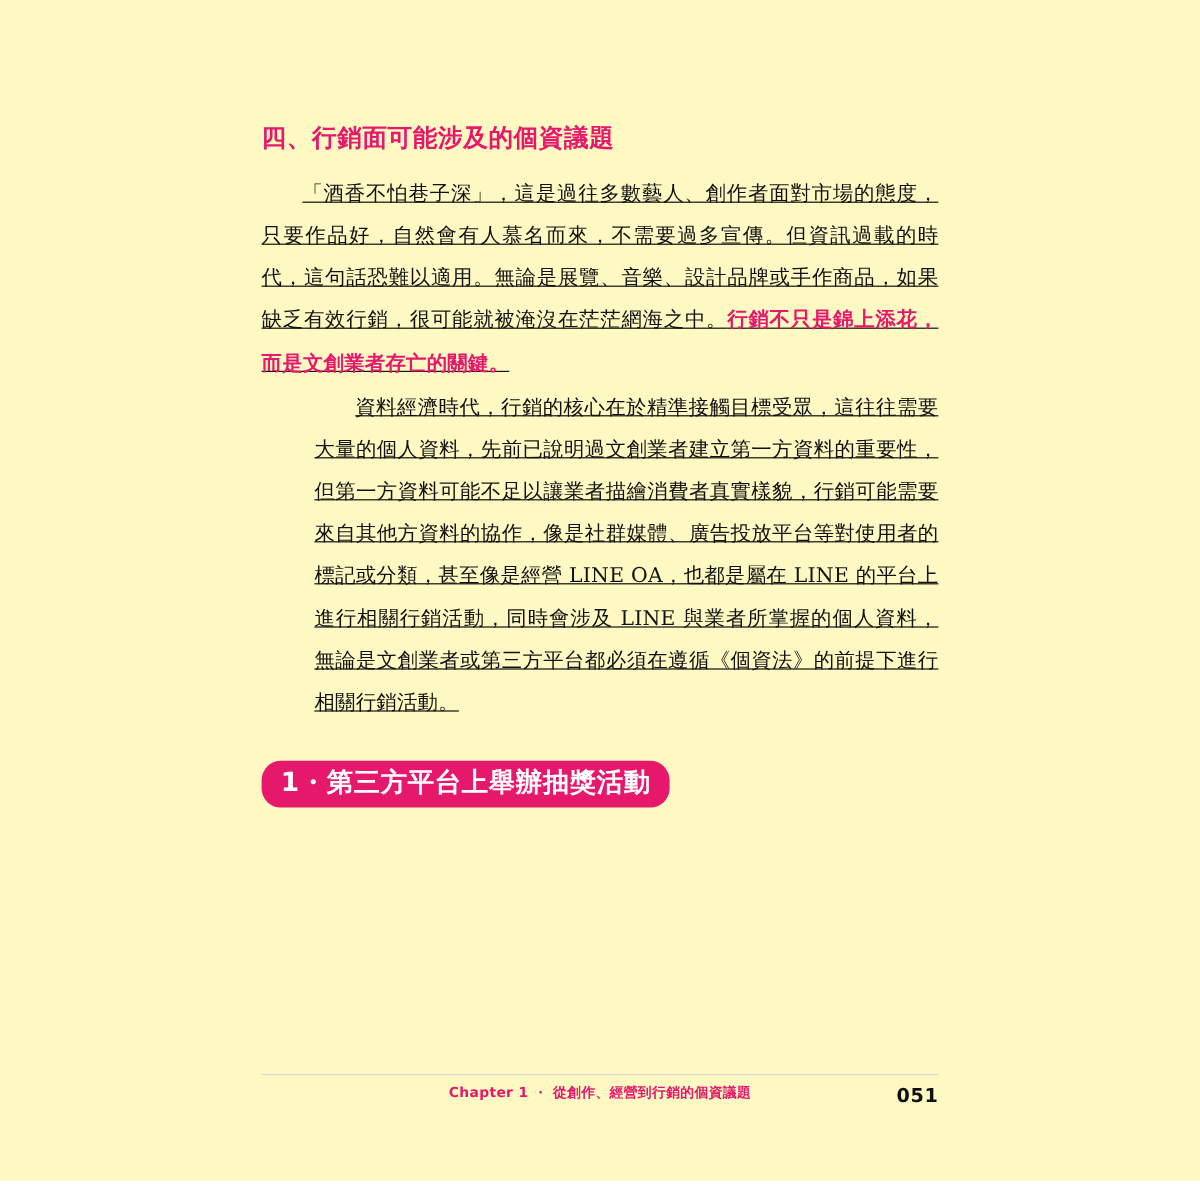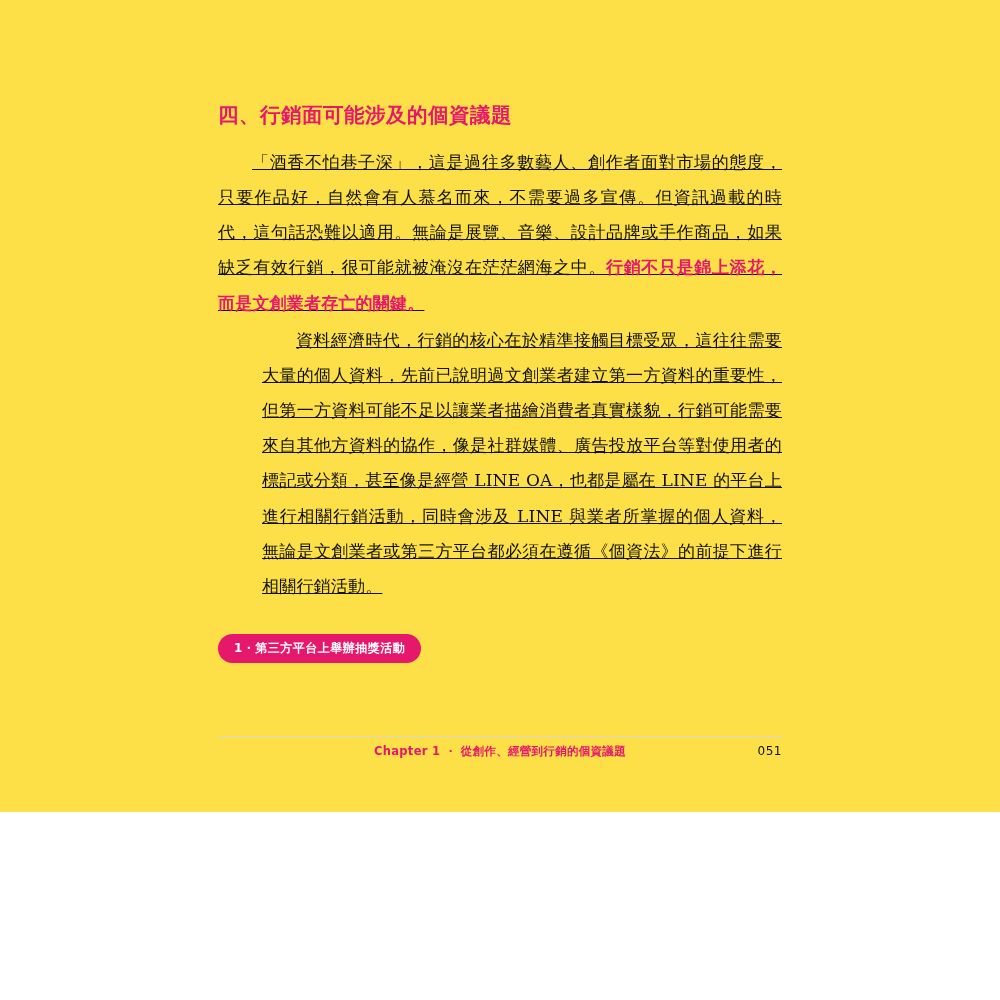--- a/index.html
+++ b/index.html
@@ -3,22 +3,22 @@
 <meta charset="utf-8">
 <style>
   html, body {
     margin: 0;
     padding: 0;
     background: #ffffff;
   }
   .page {
     position: relative;
     width: 1000px;
-    height: 812px;
-    background: #fde047;
+    height: 984px;
+    background: #fef9c3;
     font-family: "DejaVu Serif", "Liberation Serif", serif;
     overflow: hidden;
   }
   .content {
     position: absolute;
     left: 218px;
     top: 100px;
     width: 564px;
   }
   .section-heading {
@@ -52,31 +52,31 @@
   .subhead-wrap {
     margin-top: 30px;
     margin-bottom: 10px;
   }
   .subhead {
     display: inline-block;
     background: #e6186c;
     color: #ffffff;
     font-family: "DejaVu Sans", "Liberation Sans", sans-serif;
     font-weight: bold;
-    font-size: 12px;
+    font-size: 22px;
     line-height: 1;
     padding: 8px 16px 9px 16px;
     border-radius: 16px;
     letter-spacing: 0.5px;
   }
   .footer {
     position: absolute;
     left: 0;
     right: 0;
-    bottom: 52px;
+    bottom: 65px;
     height: 24px;
   }
   .footer-rule {
     position: absolute;
     left: 218px;
     width: 564px;
     top: 0;
     height: 1px;
     background: #d8d8d8;
   }
@@ -95,22 +95,22 @@
     font-weight: bold;
     font-family: "DejaVu Sans", "Liberation Sans", sans-serif;
     letter-spacing: 0.3px;
     white-space: nowrap;
   }
   .footer-page {
     position: absolute;
     right: 0;
     top: 0;
     color: #111111;
-    font-size: 12px;
-    font-weight: normal;
+    font-size: 16px;
+    font-weight: bold;
     font-family: "DejaVu Sans", "Liberation Sans", sans-serif;
     letter-spacing: 0.5px;
   }
 </style>
 </head>
 <body>
 
 <div class="page">
 
   <div class="content">

